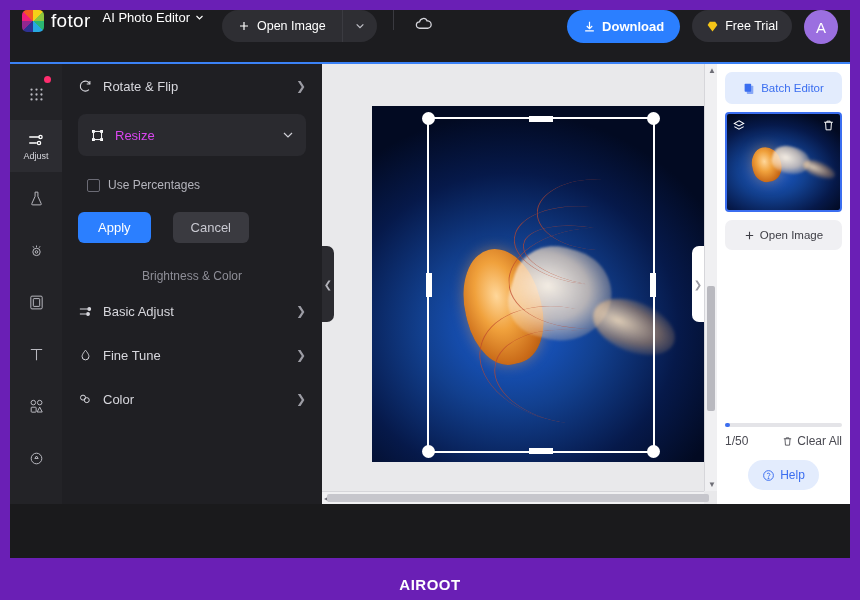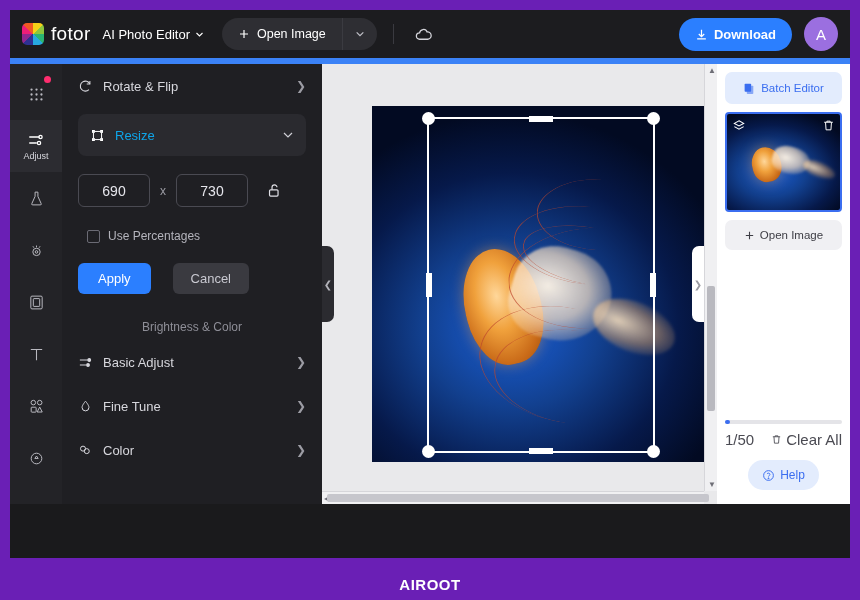--- a/index.html
+++ b/index.html
@@ -43,22 +43,22 @@
     display: flex; align-items: center; gap: 6px;
     background: linear-gradient(90deg,#1fc0a8,#3b6ef0);
     color: #fff; font-size: 13px; font-weight: bold;
     padding: 8px 16px; border-radius: 16px; border: none; cursor: pointer;
     white-space: nowrap;
   }
 
   
   .header {
     height: 54px; width: 840px; background: #1c1c1f;
-    display: flex; align-items: center; padding: 0 12px; gap: 12px;
-    border-bottom: 6px solid #3b82f6;
+    display: flex; align-items: flex-start; padding: 0 12px; gap: 12px;
+    border-bottom: 2px solid #3b82f6;
   }
   .logo { display: flex; align-items: center; gap: 7px; }
   .logo-mark {
     width: 22px; height: 22px; border-radius: 5px; overflow: hidden;
     background:
       conic-gradient(#f5d118 0deg 45deg,#8cc63e 45deg 90deg,#2bb673 90deg 135deg,
                      #27a9e1 135deg 180deg,#2e3192 180deg 225deg,#92278f 225deg 270deg,
                      #ed1e79 270deg 315deg,#f15a24 315deg 360deg);
     flex: none;
   }
@@ -252,21 +252,21 @@
   }
   .open-img2 {
     margin-top: 8px; background: #f0f0f3; color: #3d3d44; border: none;
     cursor: pointer; border-radius: 7px; height: 30px; font-size: 11.5px;
     display: flex; align-items: center; justify-content: center; gap: 5px;
   }
   .prog { margin-top: auto; height: 4px; background: #e4e4e8; border-radius: 2px; position: relative; }
   .prog > i { position: absolute; left: 0; top: 0; bottom: 0; width: 4%; background: #3b6ef0; border-radius: 2px; }
   .prog-row {
     display: flex; align-items: center; justify-content: space-between;
-    margin-top: 7px; font-size: 15px; color: #4a4a52;
+    margin-top: 7px; font-size: 12px; color: #4a4a52;
   }
   .clear { display: flex; align-items: center; gap: 4px; cursor: pointer; }
   .help {
     margin: 12px auto 6px; background: #e3ecfd; color: #3b6ef0; border: none;
     cursor: pointer; border-radius: 15px; height: 30px; padding: 0 14px;
     font-size: 12px; display: flex; align-items: center; gap: 5px;
   }
   svg { display: block; }
 </style>
 </head>
@@ -323,20 +323,28 @@
 
       <button class="dl-btn">
         <span>
           <svg width="13" height="13" viewBox="0 0 24 24" fill="none" stroke="#fff" stroke-width="2.2">
             <path d="M12 3v12M7 11l5 5 5-5M4 20h16"></path>
           </svg>
         </span>
         <span>Download</span>
       </button>
 
+      <button class="trial-btn">
+        <span>
+          <svg width="13" height="13" viewBox="0 0 24 24" fill="#f5c518">
+            <path d="M12 21 3 9l4-6h10l4 6z"></path>
+          </svg>
+        </span>
+        <span>Free Trial</span>
+      </button>
 
       <div class="avatar">
         <span>A</span>
       </div>
     </div>
 
     <div class="body">
 
       <div class="rail">
         <div class="rail-item">
@@ -432,41 +440,28 @@
         <div class="row boxed">
           <span>
             <svg width="15" height="15" viewBox="0 0 24 24" fill="none" stroke="#fff" stroke-width="1.6">
               <rect x="4" y="4" width="3" height="3"></rect>
                 <rect x="17" y="4" width="3" height="3"></rect>
               <rect x="4" y="17" width="3" height="3"></rect>
                 <rect x="17" y="17" width="3" height="3"></rect>
               <path d="M7 5.5h10M7 18.5h10M5.5 7v10M18.5 7v10"></path>
             </svg>
           </span>
-          <span style="color:#0ea5e9">Resize</span>
+          <span style="color:#d946ef">Resize</span>
           <span class="chev">
             <svg width="12" height="12" viewBox="0 0 24 24" fill="none" stroke="#cfcfd6" stroke-width="2.4">
                 <path d="M4 8l8 8 8-8"></path>
               </svg>
           </span>
         </div>
 
-        <div class="dims">
-          <input class="dim-input" value="690" style="">
-          <span class="xsep">x</span>
-          <input class="dim-input" value="730" style="">
-          <button class="lock-btn">
-            <span>
-              <svg width="17" height="17" viewBox="0 0 24 24" fill="none" stroke="#e0e0e6" stroke-width="1.7">
-                <rect x="5" y="11" width="12" height="9" rx="1.5"></rect>
-                <path d="M8.5 11V7.5a3.5 3.5 0 017 0"></path>
-              </svg>
-            </span>
-          </button>
-        </div>
 
         <div class="pct">
           <span class="cbox"></span>
           <span class="pct-lbl">Use Percentages</span>
         </div>
 
         <div class="btns">
           <button class="apply">Apply</button>
           <button class="cancel">Cancel</button>
         </div>

